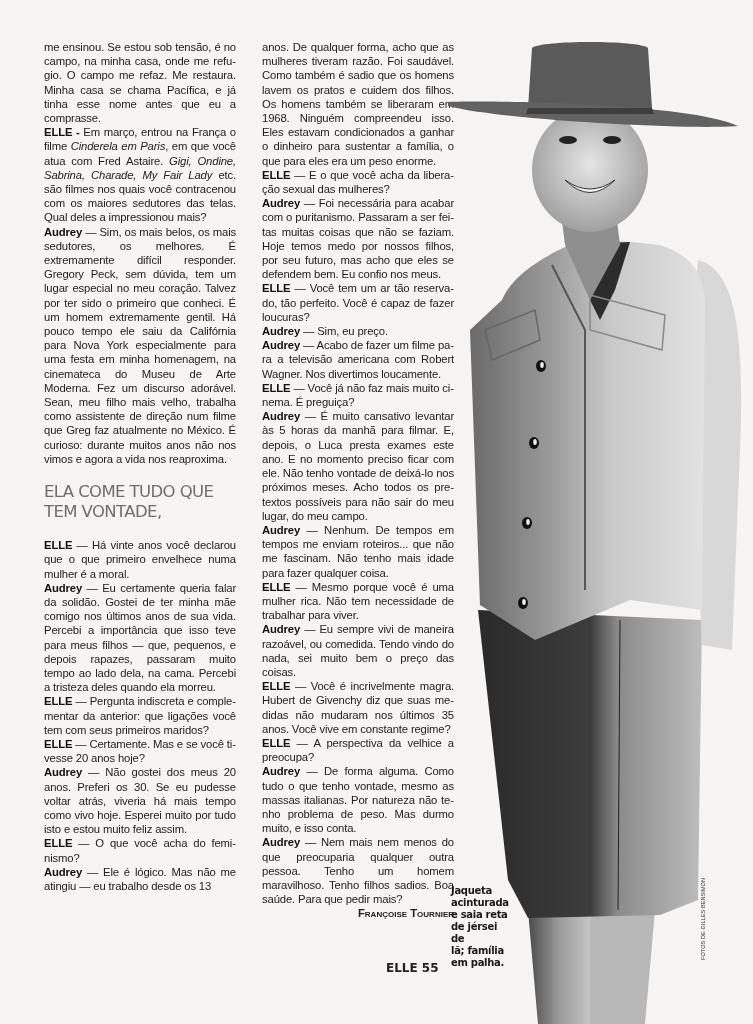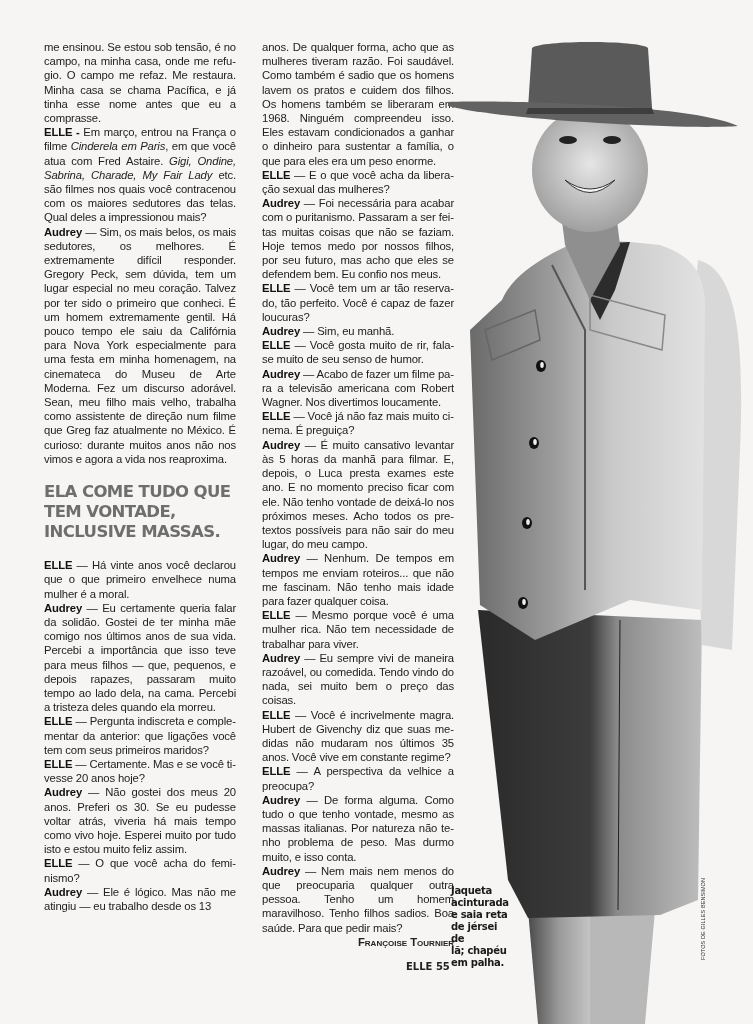--- a/index.html
+++ b/index.html
@@ -22,41 +22,41 @@
     color: #222;
     letter-spacing: -0.15px;
   }
   .col1 { left: 44px; }
   .col2 { left: 262px; }
   .col p { margin: 0; }
   .spk { font-weight: bold; color: #111; }
   .title {
     margin: 16px 0 16px 0;
     font-family: "DejaVu Sans", sans-serif;
-    font-weight: bold;
+    font-weight: normal;
     font-size: 16.5px;
     line-height: 20px;
     letter-spacing: -0.6px;
     color: #6e6e6e;
     text-transform: uppercase;
     text-align: left;
   }
   .title span { display: block; }
   .byline {
     font-variant: small-caps;
     float: right;
     letter-spacing: 0;
     font-weight: bold;
   }
   .folio {
     position: absolute;
-    left: 406px; top: 961px;
+    left: 386px; top: 961px;
     font-family: "DejaVu Sans", sans-serif;
     font-weight: bold;
-    font-size: 10px;
+    font-size: 12px;
     color: #222;
   }
   .caption {
     position: absolute;
     left: 451px; top: 885px;
     width: 60px;
     font-family: "DejaVu Sans", sans-serif;
     font-weight: bold;
     font-size: 10px;
     line-height: 12px;
@@ -85,42 +85,40 @@
 <body>
 
 <div class="col col1">
   <p>me ensinou. Se estou sob tensão, é no campo, na minha casa, onde me refu­gio. O campo me refaz. Me restaura. Mi­nha casa se chama Pacífica, e já tinha esse nome antes que eu a comprasse.</p>
   <p><span class="spk">ELLE -</span><span> Em março, entrou na França o filme </span><i>Cinderela em Paris</i><span>, em que você atua com Fred Astaire. </span><i>Gigi, Ondine, Sabrina, Charade, My Fair Lady</i><span> etc. são filmes nos quais você contrace­nou com os maiores sedutores das te­las. Qual deles a impressionou mais?</span></p>
   <p><span class="spk">Audrey</span><span> — Sim, os mais belos, os mais sedutores, os melhores. É extremamen­te difícil responder. Gregory Peck, sem dúvida, tem um lugar especial no meu coração. Talvez por ter sido o primeiro que conheci. É um homem extremamen­te gentil. Há pouco tempo ele saiu da Califórnia para Nova York especialmen­te para uma festa em minha homena­gem, na cinemateca do Museu de Arte Moderna. Fez um discurso adorável. Sean, meu filho mais velho, trabalha co­mo assistente de direção num filme que Greg faz atualmente no México. É curio­so: durante muitos anos não nos vimos e agora a vida nos reaproxima.</span></p>
 
   <h2 class="title">
     <span>Ela come tudo que</span>
     <span>tem vontade,</span>
-    <span>inclusive massas.</span>
   </h2>
 
   <div id="col1-qa">
       <p><span class="spk">ELLE</span><span> — Há vinte anos você declarou que o que primeiro envelhece numa mu­lher é a moral.</span></p>
       <p><span class="spk">Audrey</span><span> — Eu certamente queria falar da solidão. Gostei de ter minha mãe co­migo nos últimos anos de sua vida. Per­cebi a importância que isso teve para meus filhos — que, pequenos, e depois rapazes, passaram muito tempo ao lado dela, na cama. Percebi a tristeza deles quando ela morreu.</span></p>
       <p><span class="spk">ELLE</span><span> — Pergunta indiscreta e comple­mentar da anterior: que ligações você tem com seus primeiros maridos?</span></p>
       <p><span class="spk">ELLE</span><span> — Certamente. Mas e se você ti­vesse 20 anos hoje?</span></p>
       <p><span class="spk">Audrey</span><span> —  Não gostei dos meus 20 anos. Preferi os 30. Se eu pudesse voltar atrás, viveria há mais tempo como vivo hoje. Esperei muito por tudo isto e es­tou muito feliz assim.</span></p>
       <p><span class="spk">ELLE</span><span> — O que você acha do femi­nismo?</span></p>
       <p><span class="spk">Audrey</span><span> — Ele é lógico. Mas não me atingiu — eu trabalho desde os 13</span></p>
     </div>
 </div>
 
 <div class="col col2">
   <p>anos. De qualquer forma, acho que as mulheres tiveram razão. Foi saudável. Como também é sadio que os homens lavem os pratos e cuidem dos filhos. Os homens também se liberaram em 1968. Ninguém compreendeu isso. Eles estavam condicionados a ganhar o dinheiro para sustentar a família, o que para eles era um peso enorme.</p>
   <div id="col2-qa">
       <p><span class="spk">ELLE</span><span> — E o que você acha da libera­ção sexual das mulheres?</span></p>
       <p><span class="spk">Audrey</span><span> — Foi necessária para acabar com o puritanismo. Passaram a ser fei­tas muitas coisas que não se faziam. Hoje temos medo por nossos filhos, por seu futuro, mas acho que eles se defendem bem. Eu confio nos meus.</span></p>
       <p><span class="spk">ELLE</span><span> — Você tem um ar tão reserva­do, tão perfeito. Você é capaz de fazer loucuras?</span></p>
-      <p><span class="spk">Audrey</span><span> — Sim, eu manhã.</span></p>
-      <p><span class="spk">ELLE</span><span> — Você gosta muito de rir, fala-se muito de seu senso de humor.</span></p>
+      <p><span class="spk">Audrey</span><span> — Sim, eu preço.</span></p>
       <p><span class="spk">Audrey</span><span> — Acabo de fazer um filme pa­ra a televisão americana com Robert Wagner. Nos divertimos loucamente.</span></p>
       <p><span class="spk">ELLE</span><span> — Você já não faz mais muito ci­nema. É preguiça?</span></p>
       <p><span class="spk">Audrey</span><span> — É muito cansativo levantar às 5 horas da manhã para filmar. E, depois, o Luca presta exames este ano. E no momento preciso ficar com ele. Não tenho vontade de deixá-lo nos próximos meses. Acho todos os pre­textos possíveis para não sair do meu lugar, do meu campo.</span></p>
       <p><span class="spk">Audrey</span><span> — Nenhum. De tempos em tempos me enviam roteiros... que não me fascinam. Não tenho mais idade para fazer qualquer coisa.</span></p>
       <p><span class="spk">ELLE</span><span> — Mesmo porque você é uma mulher rica. Não tem necessidade de trabalhar para viver.</span></p>
       <p><span class="spk">Audrey</span><span> — Eu sempre vivi de maneira razoável, ou comedida. Tendo vindo do nada, sei muito bem o preço das coisas.</span></p>
       <p><span class="spk">ELLE</span><span> — Você é incrivelmente magra. Hubert de Givenchy diz que suas me­didas não mudaram nos últimos 35 anos. Você vive em constante regime?</span></p>
       <p><span class="spk">ELLE</span><span> — A perspectiva da velhice a preocupa?</span></p>
       <p><span class="spk">Audrey</span><span> — De forma alguma. Como tudo o que tenho vontade, mesmo as massas italianas. Por natureza não te­nho problema de peso. Mas durmo muito, e isso conta.</span></p>
       <p><span class="spk">Audrey</span><span> — Nem mais nem menos do que preocuparia qualquer outra pessoa. Te­nho um homem maravilhoso. Tenho fi­lhos sadios. Boa saúde. Para que pedir mais?</span></p>
@@ -196,17 +194,17 @@
     <path d="M8 72 C60 70 250 74 298 96 C250 100 60 90 8 76 Z" fill="#626262"></path>
     <path d="M88 78 L212 78 L214 84 L86 84 Z" fill="#3e3e3e"></path>
   </svg>
 </div>
 
 <div class="caption">
   <span>Jaqueta</span>
   <span>acinturada</span>
   <span>e saia reta</span>
   <span>de jérsei de</span>
-  <span>lã; chapéu</span>
+  <span>lã; família</span>
   <span>em palha.</span>
 </div>
 
 <div class="credit">FOTOS DE GILLES BENSIMON</div>
 
 </body></html>

